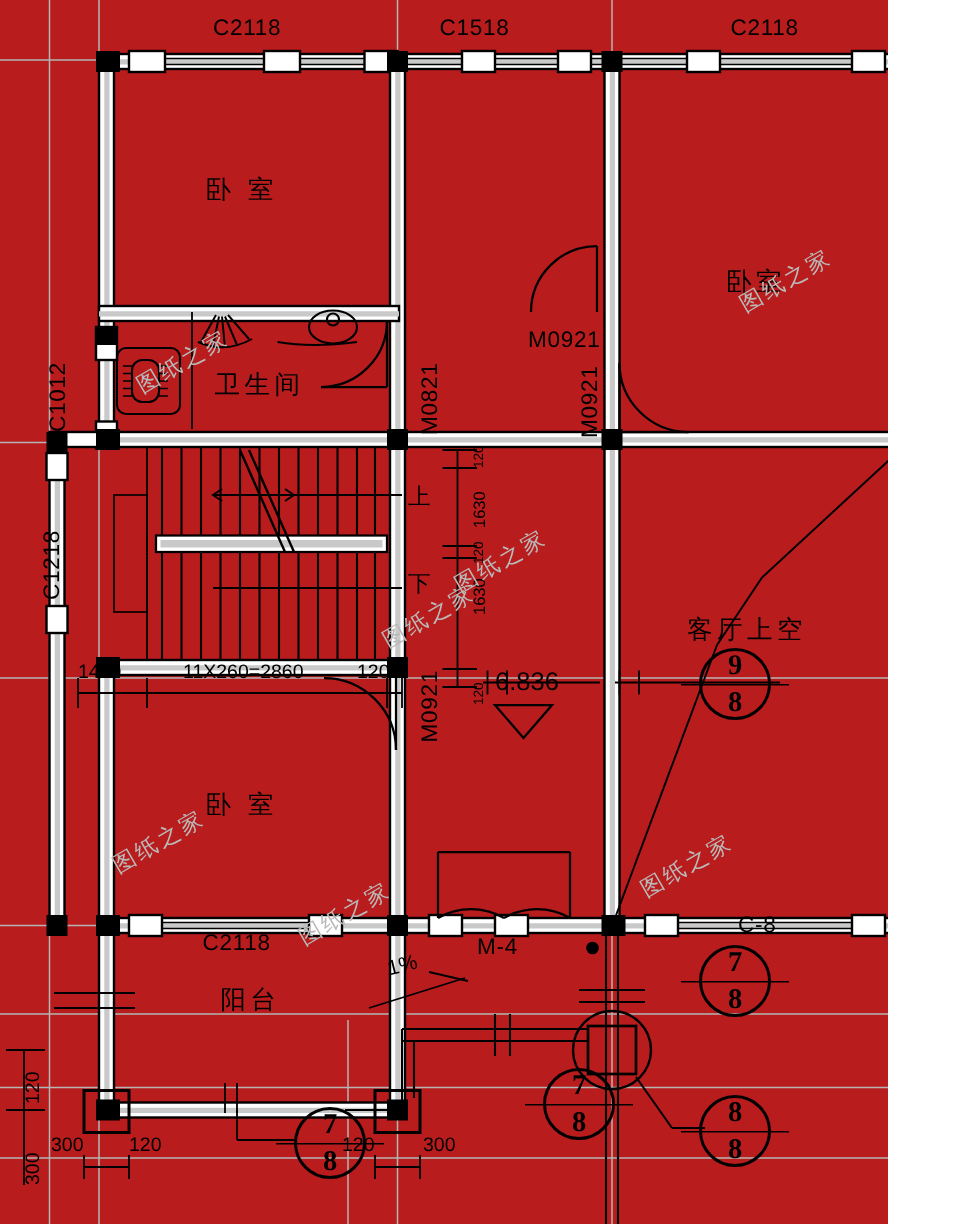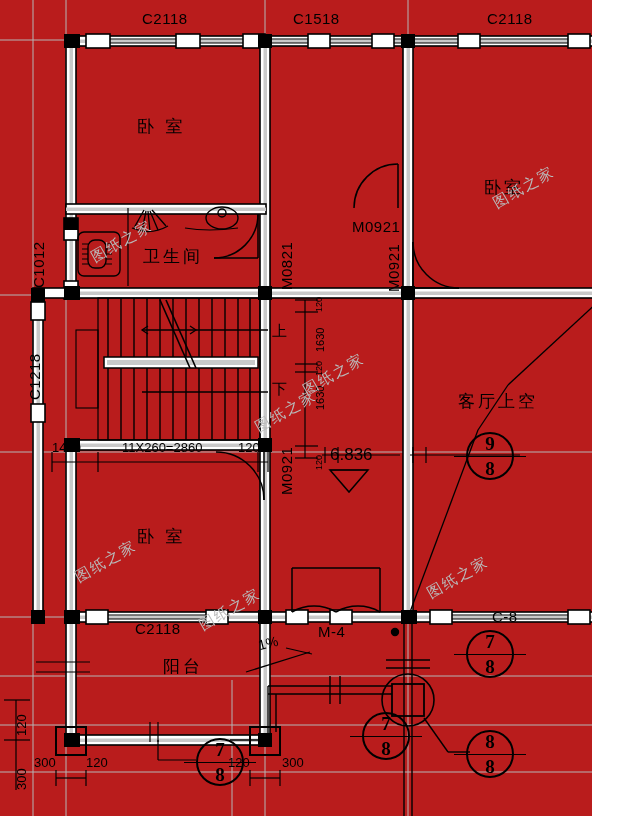--- a/index.html
+++ b/index.html
@@ -361,22 +361,22 @@
   <div class="lbl code" style="left:293px;top:10px;">C1518</div>
   <div class="lbl code" style="left:487px;top:10px;">C2118</div>
 
   <div class="lbl code vert" style="left:30px;top:288px;transform:rotate(-90deg);">C1012</div>
   <div class="lbl code vert" style="left:26px;top:400px;transform:rotate(-90deg);">C1218</div>
 
   <div class="lbl cn" style="left:137px;top:115px;">卧 室</div>
   <div class="lbl cn" style="left:484px;top:176px;">卧室</div>
   <div class="lbl cn" style="left:143px;top:245px;">卫生间</div>
   <div class="lbl cn" style="left:137px;top:525px;">卧 室</div>
-  <div class="lbl cn" style="left:458px;top:390px;text-align:center;">客厅上空</div>
-  <div class="lbl cn" style="left:163px;top:655px;">阳台</div>
+  <div class="lbl cn" style="left:458px;top:408px;text-align:center;">客厅上空</div>
+  <div class="lbl cn" style="left:147px;top:655px;">阳台</div>
 
   <div class="lbl code vert" style="left:278px;top:290px;transform:rotate(-90deg);">M0821</div>
   <div class="lbl code" style="left:352px;top:218px;">M0921</div>
   <div class="lbl code vert" style="left:385px;top:292px;transform:rotate(-90deg);">M0921</div>
   <div class="lbl code vert" style="left:278px;top:495px;transform:rotate(-90deg);">M0921</div>
   <div class="lbl code" style="left:318px;top:623px;">M-4</div>
 
   <div class="lbl code" style="left:135px;top:620px;">C2118</div>
   <div class="lbl code" style="left:492px;top:608px;">C-8</div>
 

